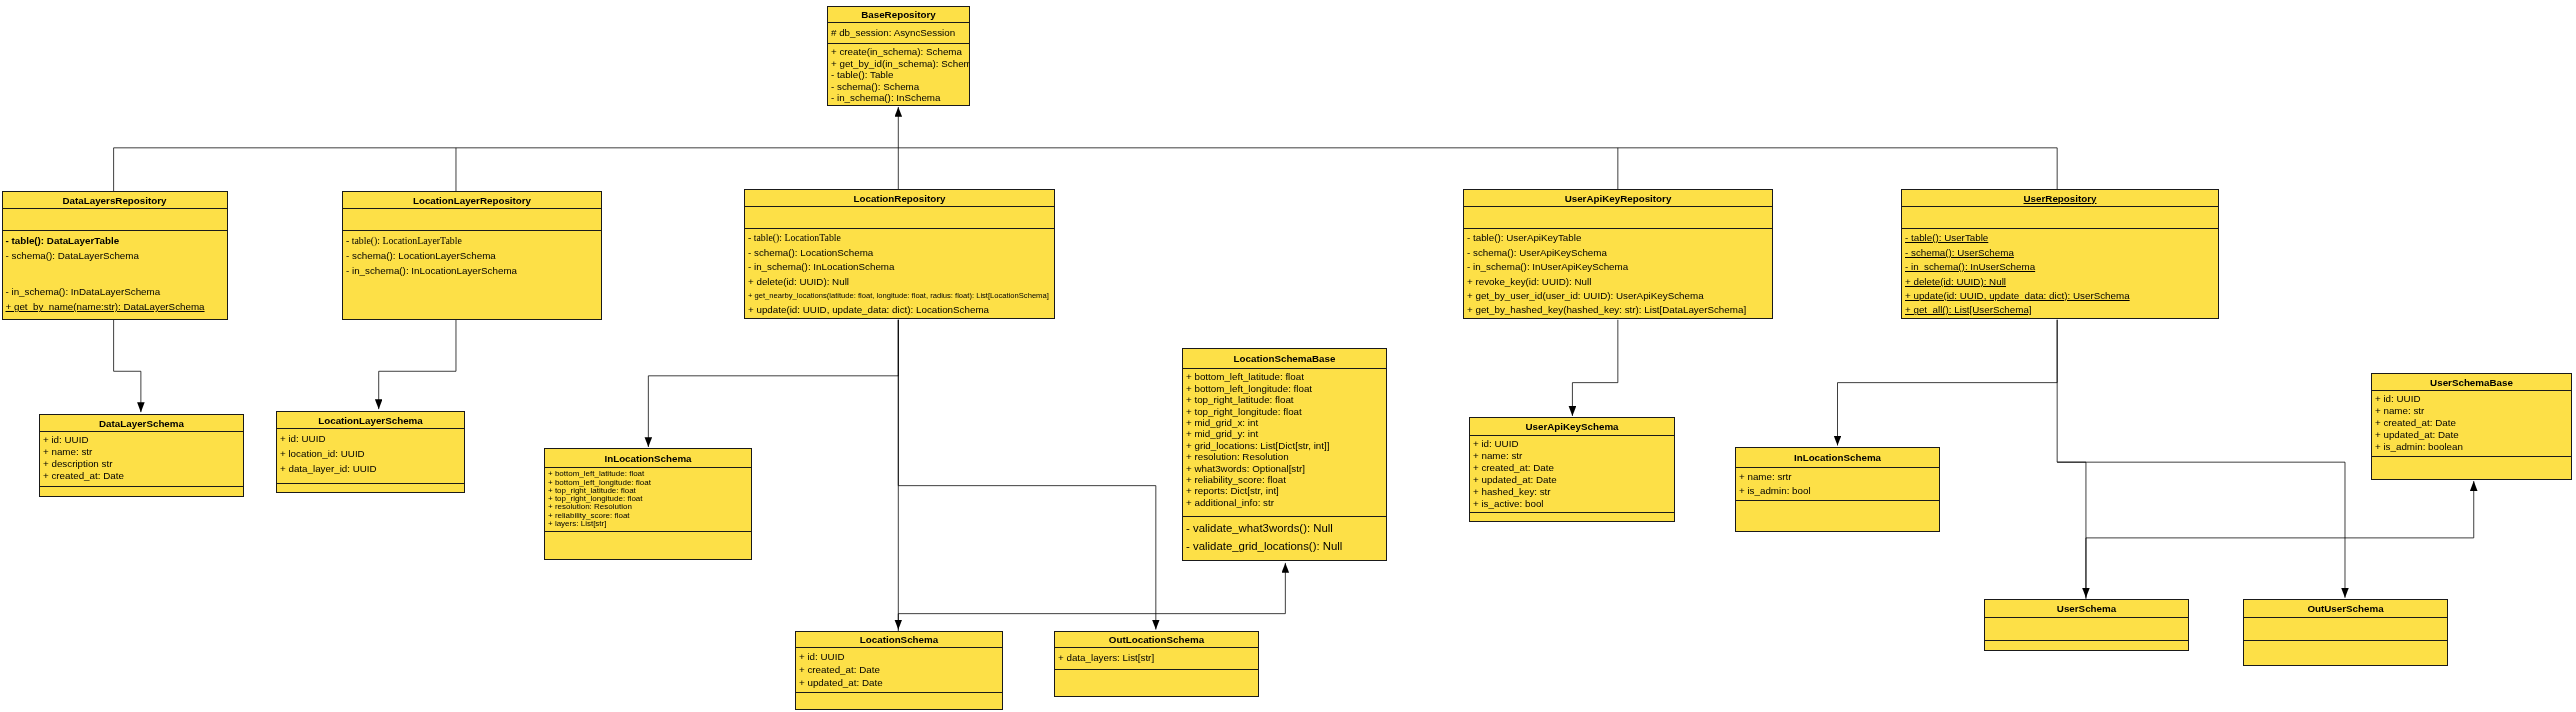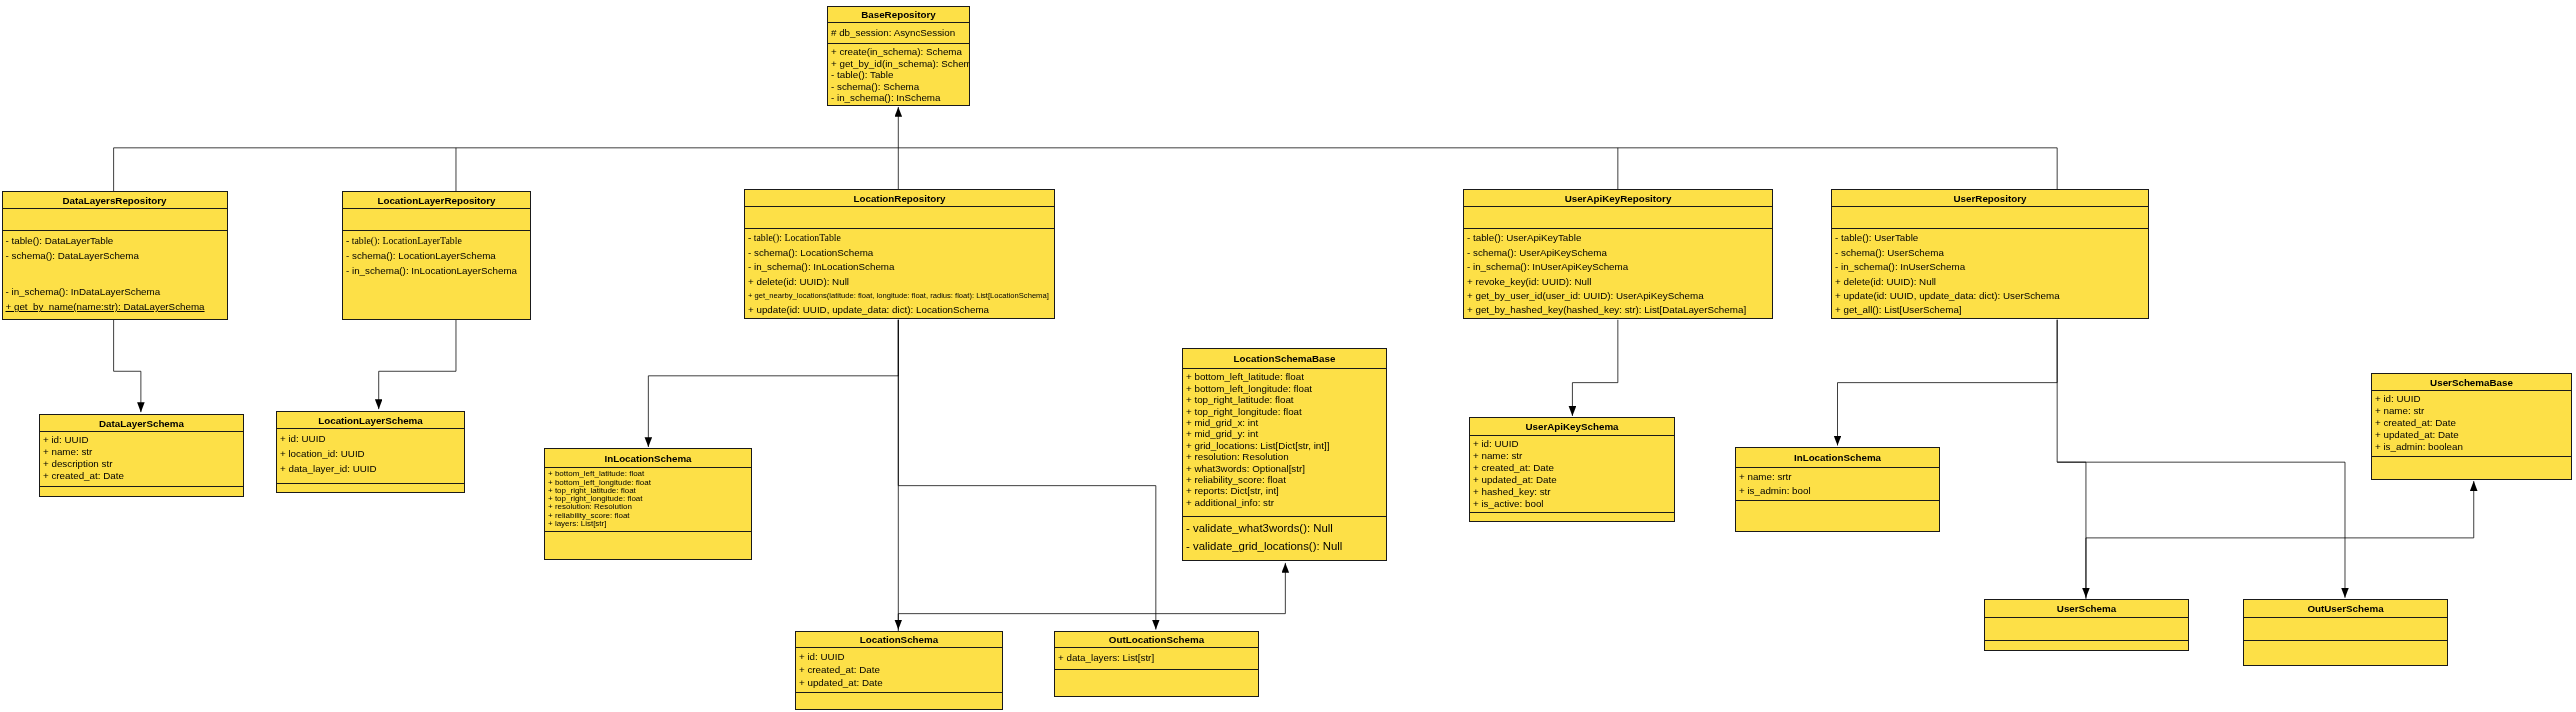--- a/index.html
+++ b/index.html
@@ -95,27 +95,27 @@
           <div class="uml-line" style="line-height: 11.4px;">+ get_by_id(in_schema): Schema</div>
           <div class="uml-line" style="line-height: 11.4px;">- table(): Table</div>
           <div class="uml-line" style="line-height: 11.4px;">- schema(): Schema</div>
           <div class="uml-line" style="line-height: 11.4px;">- in_schema(): InSchema</div>
         </div>
       </div>
       <div class="uml-box" style="left: 1.5px; top: 191px; width: 226px; height: 129px;">
         <div class="uml-title" style="height: 16px;">DataLayersRepository</div>
         <div class="uml-attrs" style="height: 22px;"></div>
         <div class="uml-methods">
-          <div class="uml-line" style="line-height: 15px;">- table(): DataLayerTable</div>
+          <div class="uml-line" style="line-height: 15px; font-weight: bold;">- table(): DataLayerTable</div>
           <div class="uml-line" style="line-height: 15px;">- schema(): DataLayerSchema</div>
           <div class="uml-line" style="line-height: 15px; margin-top: 21px;">- in_schema(): InDataLayerSchema</div>
           <div class="uml-line" style="line-height: 15px; text-decoration: underline;">+ get_by_name(name:str): DataLayerSchema</div>
         </div>
       </div>
-      <div class="uml-box" style="left: 342px; top: 191px; width: 189px; height: 129px;">
+      <div class="uml-box" style="left: 342px; top: 191px; width: 260px; height: 129px;">
         <div class="uml-title" style="height: 16px;">LocationLayerRepository</div>
         <div class="uml-attrs" style="height: 22px;"></div>
         <div class="uml-methods">
           <div class="uml-line" style="line-height: 15px; font-family: Liberation Serif, serif;">- table(): LocationLayerTable</div>
           <div class="uml-line" style="line-height: 15px;">- schema(): LocationLayerSchema</div>
           <div class="uml-line" style="line-height: 15px;">- in_schema(): InLocationLayerSchema</div>
         </div>
       </div>
       <div class="uml-box" style="left: 744px; top: 189px; width: 311px; height: 130px;">
         <div class="uml-title" style="height: 16px;">LocationRepository</div>
@@ -134,21 +134,21 @@
         <div class="uml-attrs" style="height: 22px;"></div>
         <div class="uml-methods">
           <div class="uml-line" style="line-height: 14.4px;">- table(): UserApiKeyTable</div>
           <div class="uml-line" style="line-height: 14.4px;">- schema(): UserApiKeySchema</div>
           <div class="uml-line" style="line-height: 14.4px;">- in_schema(): InUserApiKeySchema</div>
           <div class="uml-line" style="line-height: 14.4px;">+ revoke_key(id: UUID): Null</div>
           <div class="uml-line" style="line-height: 14.4px;">+ get_by_user_id(user_id: UUID): UserApiKeySchema</div>
           <div class="uml-line" style="line-height: 14.4px;">+ get_by_hashed_key(hashed_key: str): List[DataLayerSchema]</div>
         </div>
       </div>
-      <div class="uml-box" style="left: 1831px; top: 189px; width: 318px; height: 130px;">
+      <div class="uml-box" style="left: 1901px; top: 189px; width: 318px; height: 130px; text-decoration: underline;">
         <div class="uml-title" style="height: 16px;">UserRepository</div>
         <div class="uml-attrs" style="height: 22px;"></div>
         <div class="uml-methods">
           <div class="uml-line" style="line-height: 14.4px;">- table(): UserTable</div>
           <div class="uml-line" style="line-height: 14.4px;">- schema(): UserSchema</div>
           <div class="uml-line" style="line-height: 14.4px;">- in_schema(): InUserSchema</div>
           <div class="uml-line" style="line-height: 14.4px;">+ delete(id: UUID): Null</div>
           <div class="uml-line" style="line-height: 14.4px;">+ update(id: UUID, update_data: dict): UserSchema</div>
           <div class="uml-line" style="line-height: 14.4px;">+ get_all(): List[UserSchema]</div>
         </div>

